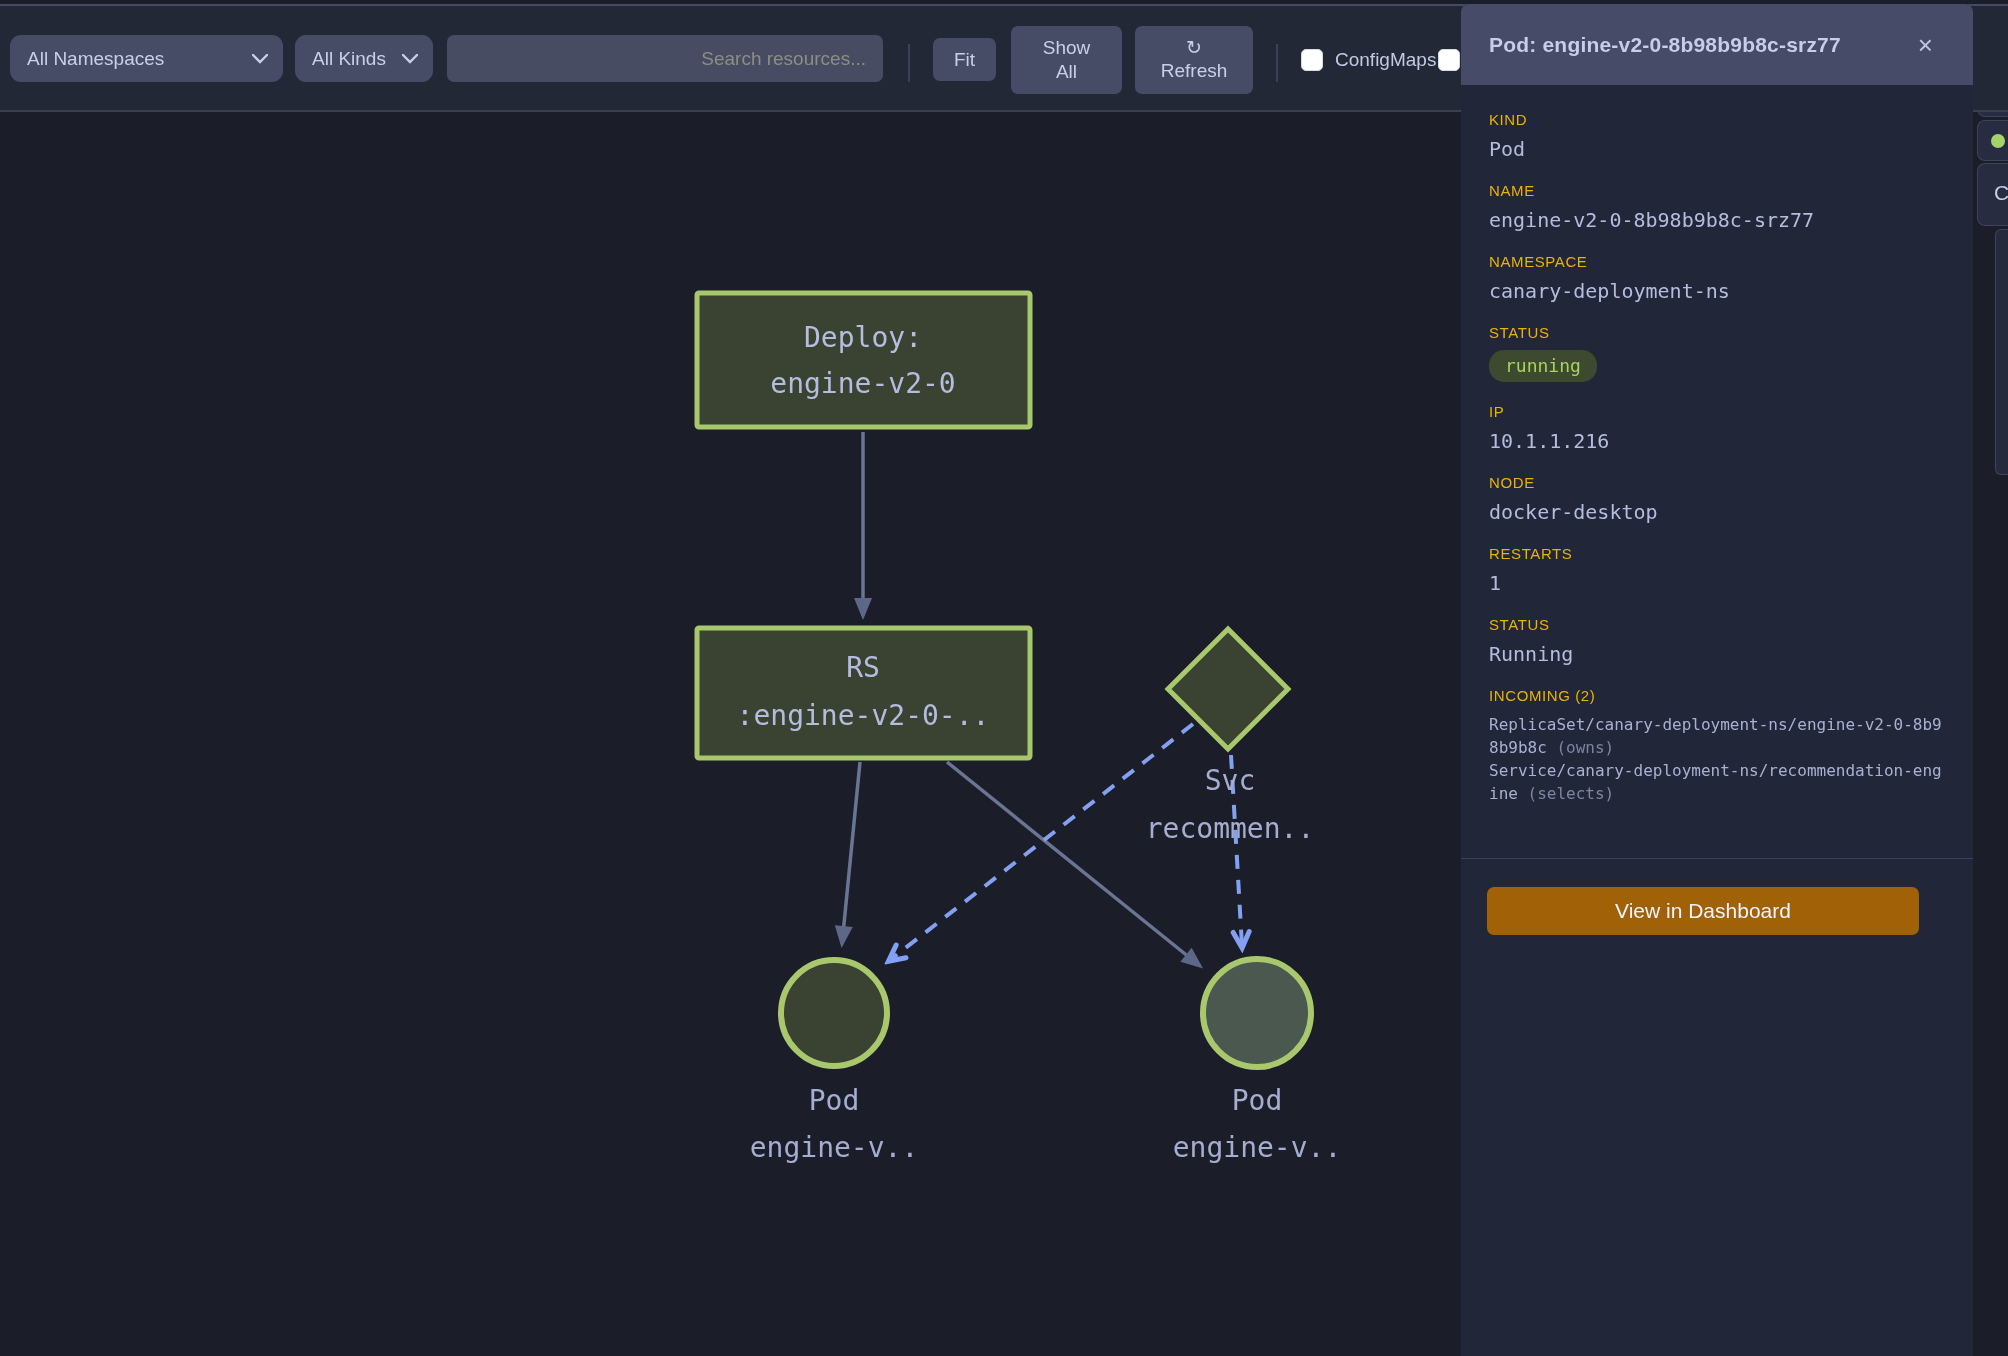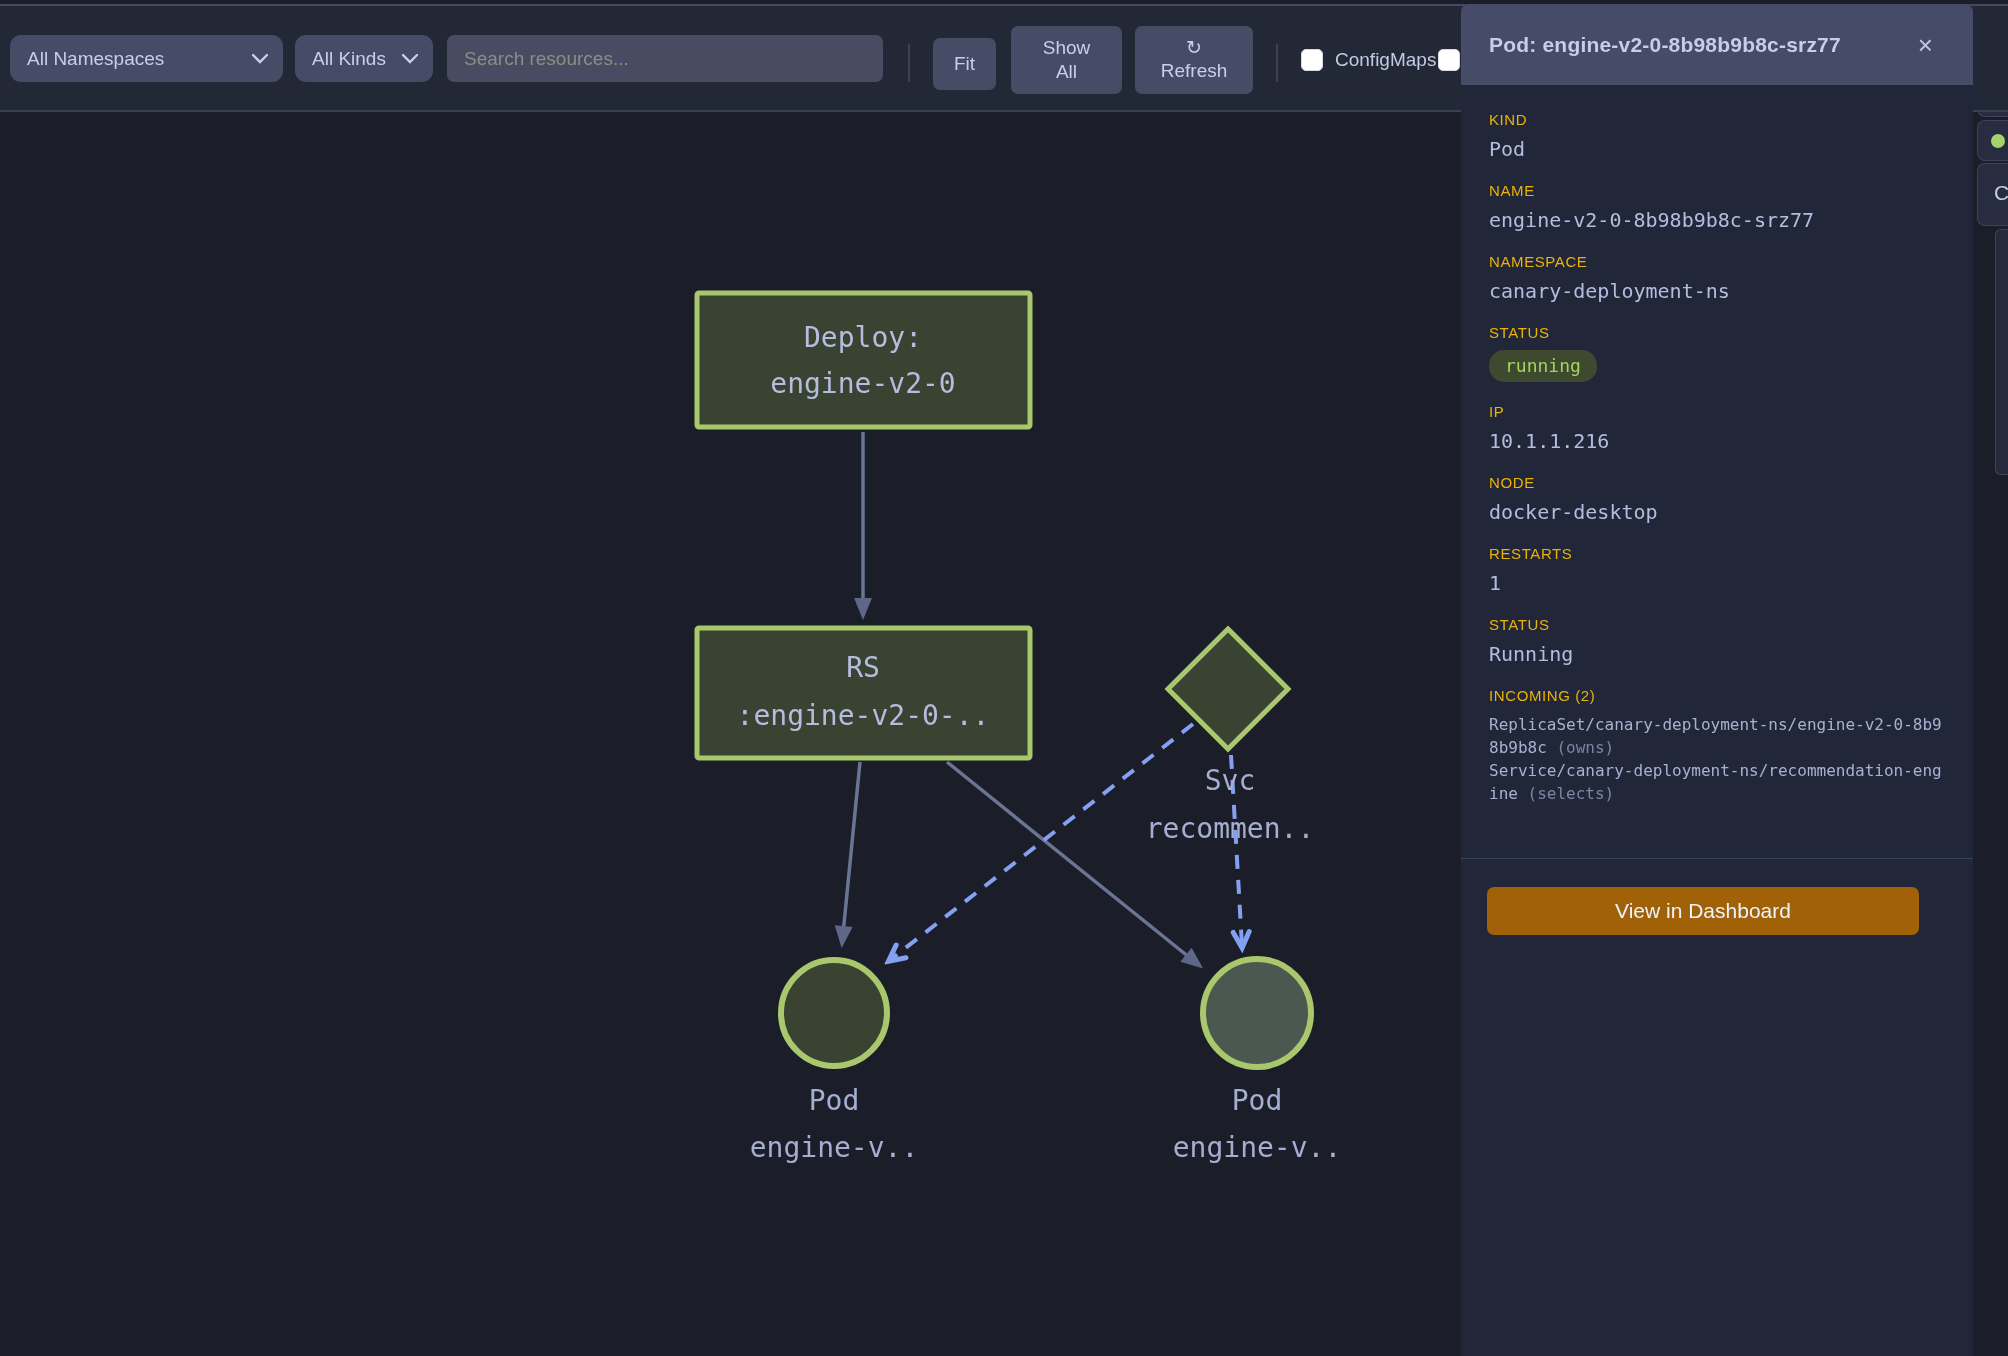--- a/index.html
+++ b/index.html
@@ -8,21 +8,21 @@
   .mono { font-family:"DejaVu Sans Mono", monospace; }
 
   
   #graph { position:absolute; left:0; top:0; width:2008px; height:1356px; z-index:0; }
 
   
   .toolbar { position:absolute; left:0; top:4px; width:2008px; height:108px; background:#232837;
              border-top:2px solid #454963; border-bottom:2px solid #3a4053; z-index:2; }
   .tb-item { position:absolute; border-radius:7px; background:#474c66; color:#c9cfe9; font-size:19px; }
   .tb-select { display:flex; align-items:center; justify-content:space-between; padding:0 15px 0 17px; cursor:pointer;border-radius:11px; }
-  .tb-input { border:none; outline:none; padding:0 17px; background:#474c63; }
+  .tb-input { border:none; outline:none; padding:0 17px; background:#474c63;text-align:right; }
   .tb-input::placeholder { color:#8e8d83; opacity:1; }
   .tb-btn { display:flex; flex-direction:column; align-items:center; justify-content:center;
             text-align:center; cursor:pointer; line-height:1.25; }
   .tb-divider { position:absolute; width:2px; background:#3c4157; }
   .chev { width:16px; height:10px; flex:0 0 auto; margin-left:12px; }
   .refresh-glyph { font-size:19px; line-height:1.1; }
   .tb-check-group { position:absolute; display:flex; align-items:center; gap:12px; color:#c3c9e4; font-size:19px; }
   input.cb { appearance:none; -webkit-appearance:none; width:22px; height:22px; background:#ffffff;
              border:1px solid #d8dae2; border-radius:5px; cursor:pointer; }
 
@@ -120,21 +120,21 @@
     <span>All Kinds</span>
     <svg class="chev" viewBox="0 0 16 10">
       <path d="M1 1 L8 8 L15 1" stroke="#c9cfe9" stroke-width="2.4" fill="none" stroke-linecap="round"></path>
     </svg>
   </div>
 
   <input class="tb-item tb-input" type="text" style="left: 447px; top: 29px; width: 436px; height: 47px;" placeholder="Search resources...">
 
   <div class="tb-divider" style="left:908px; top:38px; height:38px;"></div>
 
-  <div class="tb-item tb-btn" style="left:933px; top:32px; width:63px; height:52px;">
+  <div class="tb-item tb-btn" style="left:933px; top:32px; width:63px; height:43px;">
     <span>Fit</span>
   </div>
 
   <div class="tb-item tb-btn" style="left:1011px; top:20px; width:111px; height:68px;">
     <span>Show</span>
     <span>All</span>
   </div>
 
   <div class="tb-item tb-btn" style="left:1135px; top:20px; width:118px; height:68px;">
     <span class="refresh-glyph">↻</span>

